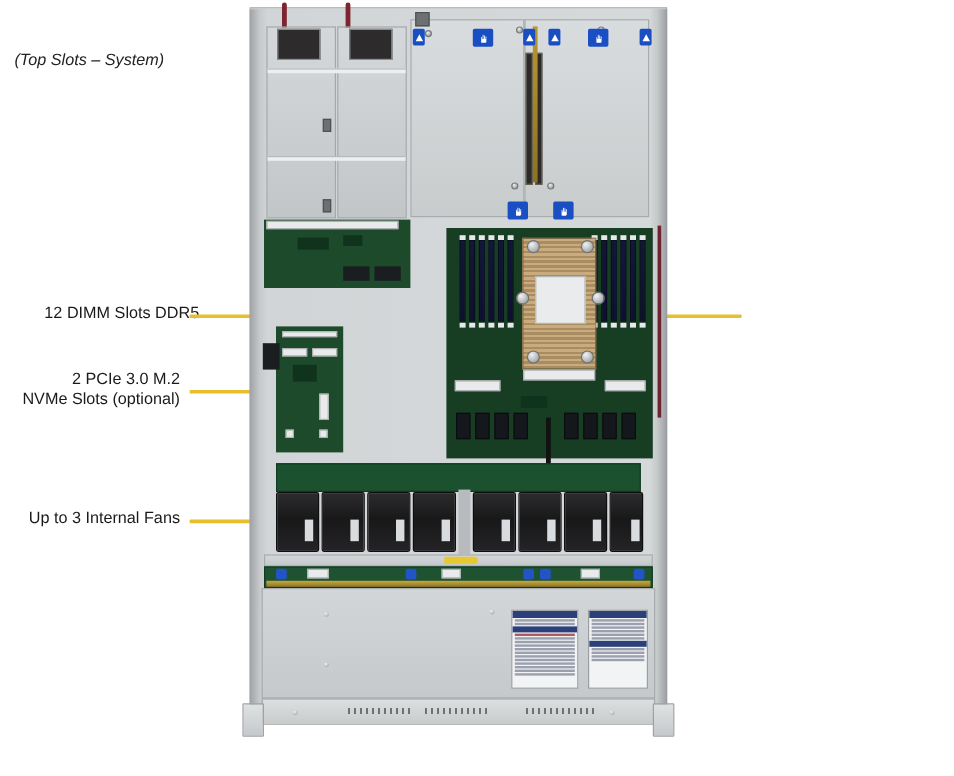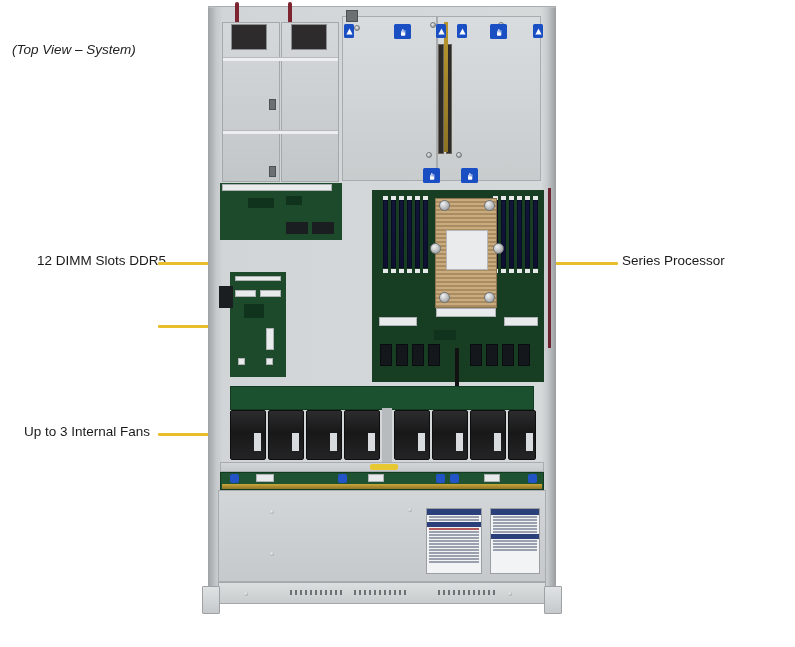--- a/index.html
+++ b/index.html
@@ -93,38 +93,39 @@
   .ear{position:absolute;background:linear-gradient(180deg,#dfe2e3,#c6c9cb);
        border:1px solid #9fa2a4;box-sizing:border-box;border-radius:1px;}
   .screw{position:absolute;width:4px;height:4px;border-radius:50%;
          background:radial-gradient(circle at 35% 30%,#f2f4f5,#8f9294);}
   .scr6{position:absolute;width:6px;height:6px;border-radius:50%;
         background:radial-gradient(circle at 35% 30%,#eef0f1,#85888a);border:1px solid #76797b;box-sizing:border-box;}
 </style>
 </head>
 <body>
 
-<div class="caption" style="left:12px;top:42px;">(Top View – System)</div>
+<div class="caption" style="left:12px;top:42px;">(Top Slots – System)</div>
 
 <div class="callout rt" style="left:16px;top:252px;width:150px;">
   <div>12 DIMM Slots DDR5</div>
 </div>
 <div class="leader" style="left:158px;top:262px;width:232px;"></div>
 
 <div class="callout rt" style="left:0px;top:307px;width:150px;">
+  <div>2 PCIe 3.0 M.2</div>
+  <div>NVMe Slots (optional)</div>
 </div>
 <div class="leader" style="left:158px;top:325px;width:122px;"></div>
 
 <div class="callout rt" style="left:0px;top:423px;width:150px;">
   <div>Up to 3 Internal Fans</div>
 </div>
 <div class="leader" style="left:158px;top:433px;width:108px;"></div>
 
 <div class="callout lt" style="left:622px;top:252px;width:170px;">
-  <div>Series Processor</div>
 </div>
 <div class="leader" style="left:458px;top:262px;width:160px;"></div>
 
 <div id="chassis">
 
   <div class="shell"></div>
   <div class="railL"></div>
   <div class="railR"></div>
 
   <div>

